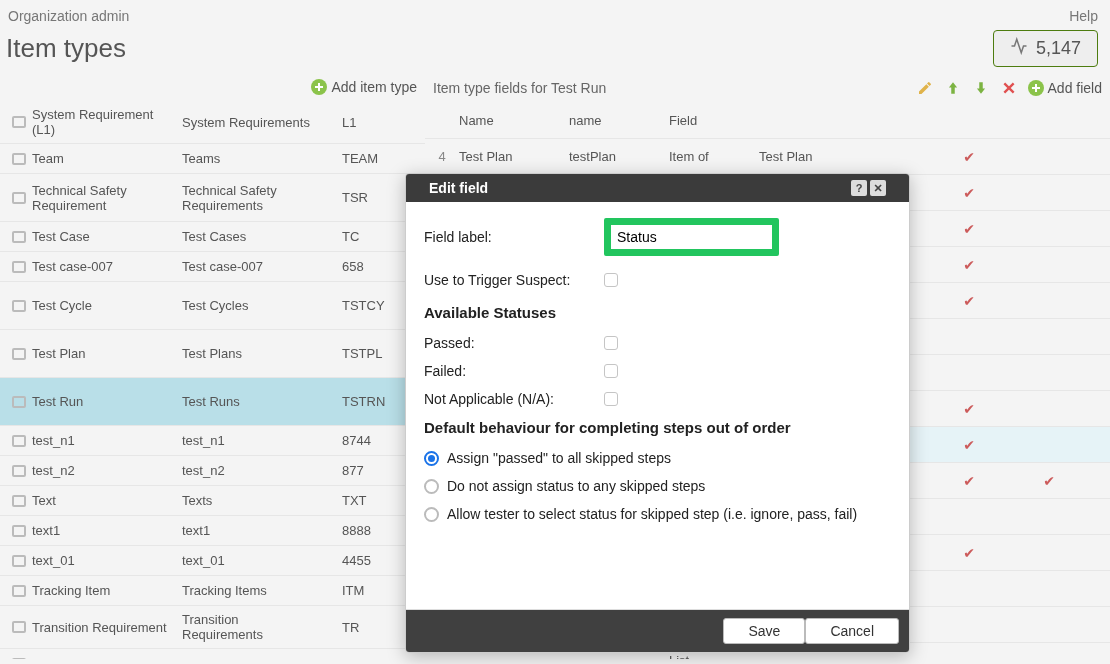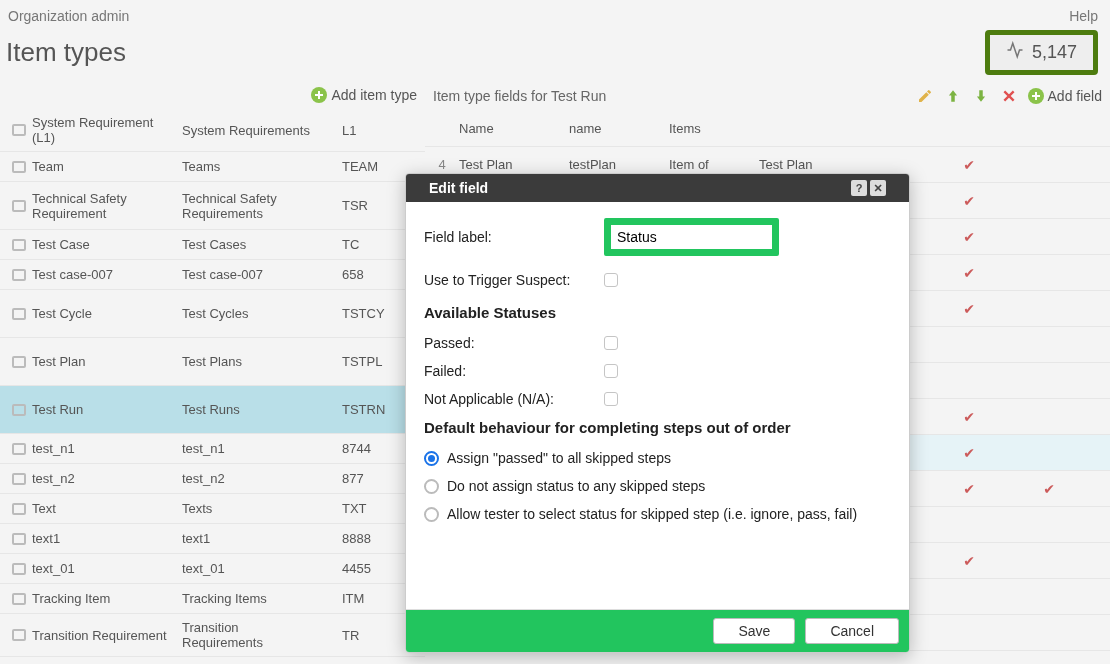--- a/index.html
+++ b/index.html
@@ -28,21 +28,21 @@
     padding: 2px 12px 6px 6px;
   }
   .page-title {
     font-size: 26px;
     font-weight: 400;
     color: #555;
     margin: 0;
   }
   .counter-box {
     background: #eee;
-    border: 5px solid #4d7c0f;
+    border: 1px solid #4d7c0f;
     border-radius: 4px;
     padding: 6px 16px;
     display: flex;
     align-items: center;
     gap: 8px;
     color: #555;
     font-size: 18px;
   }
   .panes {
     display: flex;
@@ -195,24 +195,24 @@
     width:15px; height:15px; border-radius:50%;
     border: 2px solid #bbb;
     display:flex; align-items:center; justify-content:center;
     flex-shrink:0;
   }
   .radio.checked { border-color:#1a73e8; }
   .radio.checked::after {
     content:""; width:7px; height:7px; border-radius:50%; background:#1a73e8;
   }
   .modal-footer {
-    background:#22c55e;
+    background:#404040;
     border-top:1px solid #ddd;
     padding: 8px 10px;
-    display:flex; justify-content:flex-end; gap:10px;
+    display:flex; justify-content:flex-end; gap:0;
   }
   .btn {
     padding: 4px 24px;
     border: 1px solid #bbb;
     border-radius: 3px;
     background:#fff;
     font-size:14px;
     color:#333;
   }
   
@@ -405,21 +405,21 @@
           <span class="icon-plus"></span>
           <span>Add field</span>
         </span>
       </div>
     </div>
     <div class="fields" id="fields">
         <div class="fld-row">
           <span class="fld-c0"></span>
           <span class="fld-c1">Name</span>
           <span class="fld-c2">name</span>
-          <span class="fld-c3">Items</span>
+          <span class="fld-c3">Field</span>
           <span class="fld-c4"></span>
           <span class="fld-chk red-check"></span>
           <span class="fld-chk red-check"></span>
         </div>
         <div class="fld-row">
           <span class="fld-c0">4</span>
           <span class="fld-c1">Test Plan</span>
           <span class="fld-c2">testPlan</span>
           <span class="fld-c3">Item of</span>
           <span class="fld-c4">Test Plan</span>

